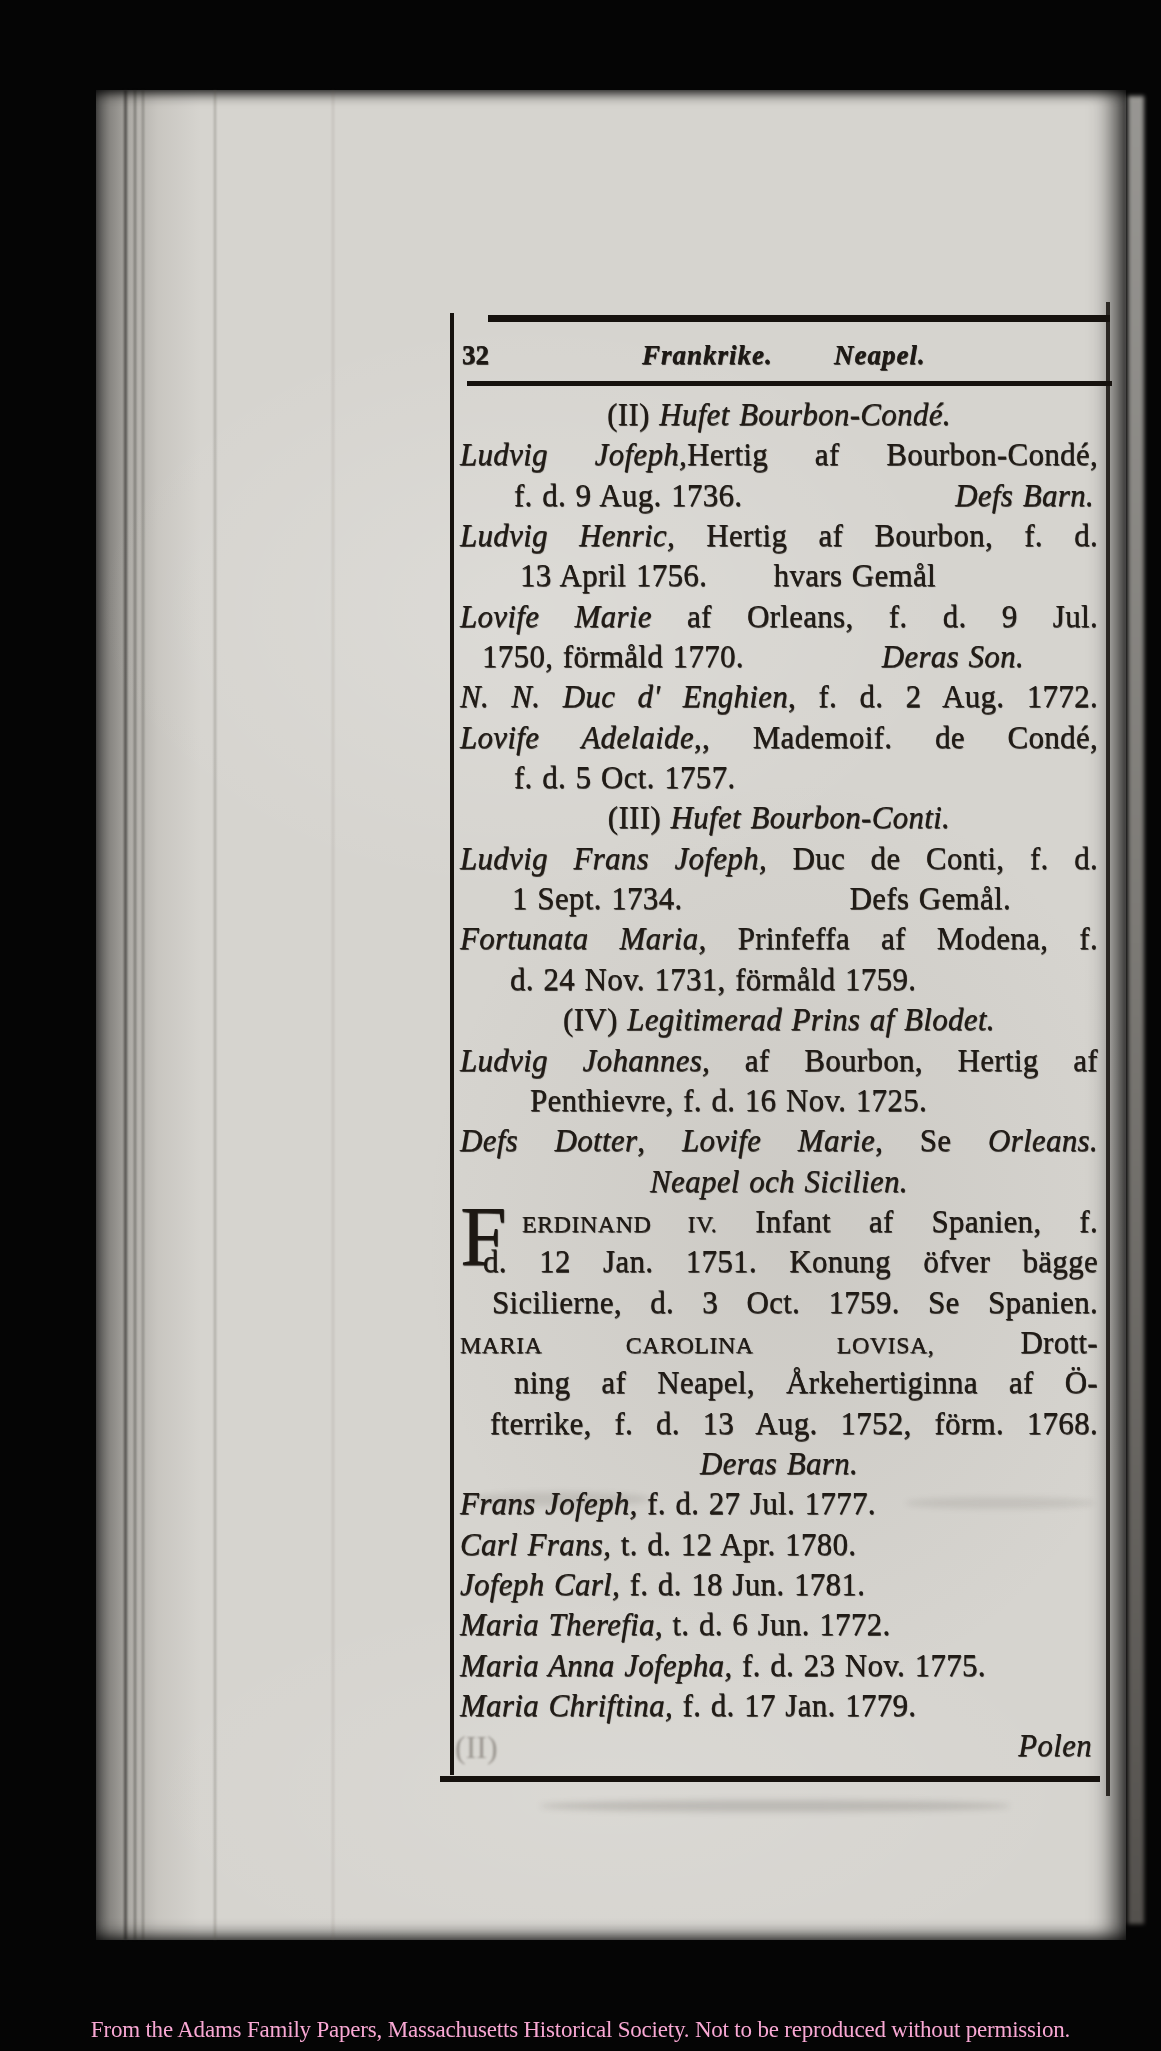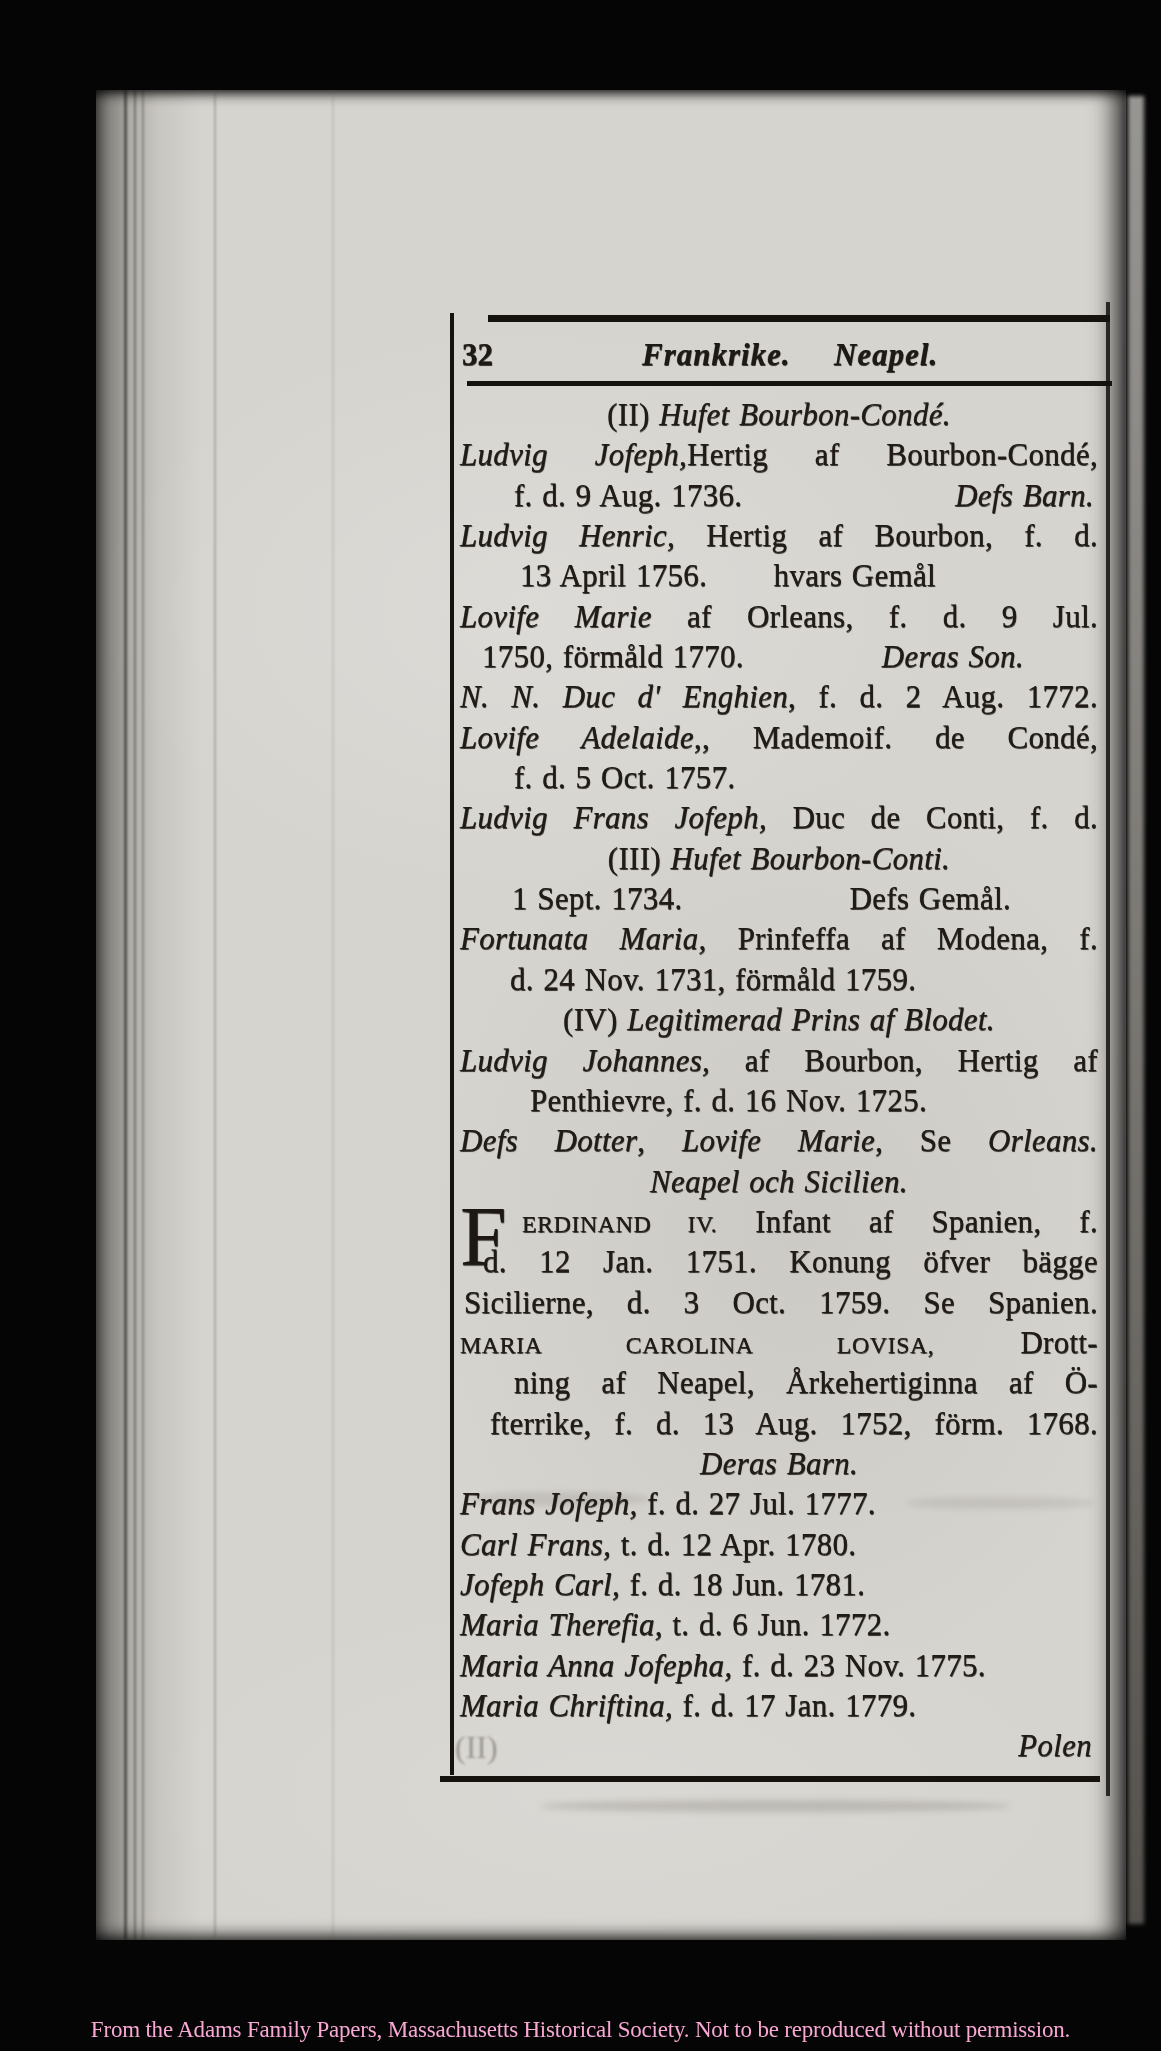--- a/index.html
+++ b/index.html
@@ -36,21 +36,21 @@
   
   .rule { position:absolute; background:#16120e; filter:blur(.6px); }
   .rule-top    { left:488px;  top:315px;  width:622px;  height:7px; }
   .rule-mid    { left:467px;  top:381px;  width:645px;  height:5px; }
   .rule-bottom { left:440px;  top:1776px; width:660px;  height:6px; }
   .rule-left   { left:450px;  top:313px;  width:4px;    height:1462px; }
   .rule-right  { left:1106px; top:302px;  width:4px;    height:1494px; opacity:.85; }
   
   .header-row {
     position:absolute; left:450px; top:331px; width:656px; height:48px;
-    font-size:31px; line-height:48px; color:#1d1915;
+    font-size:27px; line-height:48px; color:#1d1915;
     text-shadow:.4px .6px .7px rgba(25,20,15,.85), -0.3px 0 .5px rgba(25,20,15,.4);
   }
   .page-number { position:absolute; left:12px; font-weight:bold; }
   .hdr-word { position:absolute; font-style:italic; font-weight:bold; letter-spacing:1px; }
   .hdr-left  { left:192px; }
   .hdr-right { left:384px; }
   
   .text-block {
     position:absolute; left:450px; top:395px; width:656px;
     font-size:31px; color:#201b16; letter-spacing:.3px; word-spacing:1.5px;
@@ -125,36 +125,36 @@
         <span><span class="s-rm">hvars Gemål</span></span>
       </div>
       <div class="line plain stretch"><span class="s-it">Lovife Marie</span><span class="s-rm"> af Orleans, f. d. 9 Jul.</span></div>
       <div class="line split" style="padding-left: 32px; padding-right: 82px;">
         <span><span class="s-rm">1750, förmåld 1770.</span></span>
         <span><span class="s-it">Deras Son.</span></span>
       </div>
       <div class="line plain stretch"><span class="s-it">N. N. Duc d' Enghien</span><span class="s-rm">, f. d. 2 Aug. 1772.</span></div>
       <div class="line plain stretch"><span class="s-it">Lovife Adelaide</span><span class="s-rm">,, Mademoif. de Condé,</span></div>
       <div class="line plain" style="padding-left: 64px;"><span class="s-rm">f. d. 5 Oct. 1757.</span></div>
+      <div class="line center"><span class="s-rm">(III) </span><span class="s-it">Hufet Bourbon-Conti.</span></div>
       <div class="line plain stretch"><span class="s-it">Ludvig Frans Jofeph,</span><span class="s-rm"> Duc de Conti, f. d.</span></div>
-      <div class="line center"><span class="s-rm">(III) </span><span class="s-it">Hufet Bourbon-Conti.</span></div>
       <div class="line split" style="padding-left: 62px; padding-right: 95px; gap: 23px;">
         <span><span class="s-rm">1 Sept. 1734.</span></span>
         <span><span class="s-rm">Defs Gemål.</span></span>
       </div>
       <div class="line plain stretch"><span class="s-it">Fortunata Maria,</span><span class="s-rm"> Prinfeffa af Modena, f.</span></div>
       <div class="line plain" style="padding-left: 60px;"><span class="s-rm">d. 24 Nov. 1731, förmåld 1759.</span></div>
       <div class="line center"><span class="s-rm">(IV) </span><span class="s-it">Legitimerad Prins af Blodet.</span></div>
       <div class="line plain stretch"><span class="s-it">Ludvig Johannes,</span><span class="s-rm"> af Bourbon, Hertig af</span></div>
       <div class="line plain" style="padding-left: 60px; margin-left: 20px;"><span class="s-rm">Penthievre, f. d. 16 Nov. 1725.</span></div>
       <div class="line plain stretch"><span class="s-it">Defs Dotter</span><span class="s-rm">, </span><span class="s-it">Lovife Marie</span><span class="s-rm">, Se </span><span class="s-it">Orleans.</span></div>
       <div class="line center"><span class="s-it">Neapel och Sicilien.</span></div>
       <div class="line plain stretch" style="padding-left: 72px;"><span class="s-caps">ERDINAND IV.</span><span class="s-rm"> Infant af Spanien, f.</span></div>
       <div class="line plain stretch" style="padding-left: 33px;"><span class="s-rm">d. 12 Jan. 1751.  Konung öfver bägge</span></div>
-      <div class="line plain stretch" style="padding-left: 14px;"><span class="s-rm">Sicilierne, d. 3 Oct. 1759. Se Spanien.</span></div>
+      <div class="line plain stretch" style="padding-left: 14px; margin-left: 28px;"><span class="s-rm">Sicilierne, d. 3 Oct. 1759. Se Spanien.</span></div>
       <div class="line plain stretch"><span class="s-caps">MARIA CAROLINA LOVISA,</span><span class="s-rm"> Drott-</span></div>
       <div class="line plain stretch" style="padding-left: 64px;"><span class="s-rm">ning af Neapel, Årkehertiginna af Ö-</span></div>
       <div class="line plain stretch" style="padding-left: 40px;"><span class="s-rm">fterrike, f. d. 13 Aug. 1752, förm. 1768.</span></div>
       <div class="line center"><span class="s-it">Deras Barn.</span></div>
       <div class="line plain"><span class="s-it">Frans Jofeph,</span><span class="s-rm"> f. d. 27 Jul. 1777.</span></div>
       <div class="line plain"><span class="s-it">Carl Frans,</span><span class="s-rm"> t. d. 12 Apr. 1780.</span></div>
       <div class="line plain"><span class="s-it">Jofeph Carl,</span><span class="s-rm"> f. d. 18 Jun. 1781.</span></div>
       <div class="line plain"><span class="s-it">Maria Therefia,</span><span class="s-rm"> t. d. 6 Jun. 1772.</span></div>
       <div class="line plain"><span class="s-it">Maria Anna Jofepha,</span><span class="s-rm"> f. d. 23 Nov. 1775.</span></div>
       <div class="line plain"><span class="s-it">Maria Chriftina,</span><span class="s-rm"> f. d. 17 Jan. 1779.</span></div>

